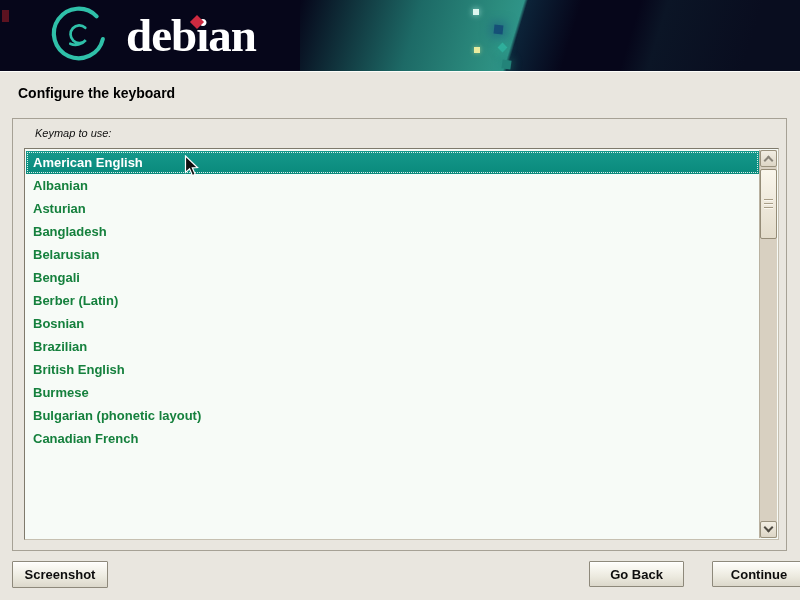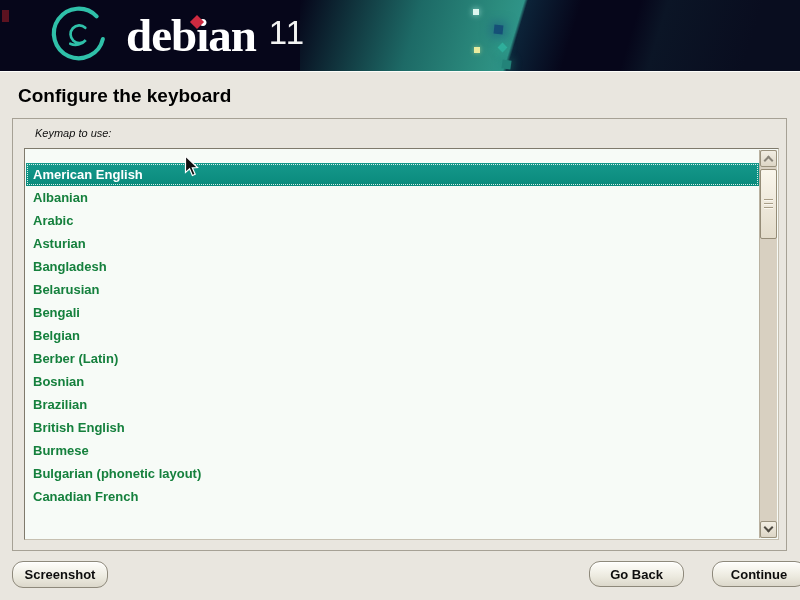--- a/index.html
+++ b/index.html
@@ -39,59 +39,59 @@
   .decor-sq{position:absolute;}
   .sq-red{left:2px;top:10px;width:7px;height:12px;background:#5c1220;}
   .sq-white{left:473px;top:9px;width:6px;height:6px;background:#ddf6ef;box-shadow:0 0 6px rgba(200,255,240,.8);}
   .sq-blue{left:494px;top:25px;width:9px;height:9px;background:#155077;box-shadow:0 0 10px 4px rgba(30,90,130,.5);transform:rotate(6deg);}
   .sq-yellow{left:474px;top:47px;width:6px;height:6px;background:#e9ec9f;box-shadow:0 0 5px rgba(230,235,150,.6);}
   .sq-teal-d{left:499px;top:44px;width:7px;height:7px;background:#2fae9b;transform:rotate(45deg);box-shadow:0 0 8px 2px rgba(40,160,140,.45);}
   .sq-teal2{left:502px;top:60px;width:9px;height:9px;background:#238379;transform:rotate(8deg);box-shadow:0 0 8px 2px rgba(30,130,115,.4);}
   .swirl{position:absolute;left:46px;top:5px;width:62px;height:62px;}
   .wordmark{
     position:absolute;left:126px;top:6px;height:60px;
-    display:flex;align-items:flex-start;
+    display:flex;align-items:flex-start;flex-direction:column;
   }
   .brand{
     font-family:"Liberation Serif",serif;font-weight:bold;
     font-size:47px;line-height:58px;color:#ffffff;letter-spacing:-1px;
   }
   .i-diamond{
     position:absolute;left:66px;top:11px;width:10px;height:10px;
     background:var(--logo-diamond);transform:rotate(45deg);
   }
   .version{
     font-size:33px;line-height:33px;font-weight:400;color:#f2f2f2;
     margin-left:13px;margin-top:10px;letter-spacing:1px;text-align:center;
   }
 
   
   .page-title{
     position:absolute;left:18px;top:85px;
-    font-size:19px;font-weight:bold;color:#000;
+    font-size:14px;font-weight:bold;color:#000;
   }
 
   
   .frame{
     position:absolute;left:12px;top:118px;width:775px;height:433px;
     border:1px solid #a6a195;
   }
   .keymap-label{
     position:absolute;left:22px;top:8px;
     font-size:11px;font-style:italic;color:#101010;
   }
   .listbox{
     position:absolute;left:11px;top:29px;width:755px;height:392px;
     background:var(--list-bg);
     border:1px solid #7f7a6c;
     border-right-color:#c6c0b1;border-bottom-color:#c6c0b1;
   }
   .rows{
     position:absolute;left:1px;top:1px;bottom:1px;right:19px;
-    overflow:hidden;padding-top:13px;
+    overflow:hidden;padding-top:1px;
   }
   .row{
     height:23px;line-height:23px;padding-left:7px;
     font-size:13px;font-weight:bold;color:#15803d;
     white-space:nowrap;
   }
   .row.selected{
     background:linear-gradient(#15988b,#0a8a7c);
     background-color:var(--selection);
     color:#ffffff;
@@ -120,21 +120,21 @@
     border:1px solid #958c77;border-radius:2px;
     display:flex;flex-direction:column;align-items:center;justify-content:center;gap:2px;
   }
   .grip{width:9px;height:0;border-top:1px solid #a89e88;border-bottom:1px solid #fbf8f0;}
 
   
   .btn{
     position:absolute;top:561px;height:27px;
     display:flex;align-items:center;justify-content:center;
     background:linear-gradient(#fffefb,#eceadf 60%,#dcd8cb);
-    border:1px solid #8e897b;border-radius:11px;
+    border:1px solid #8e897b;border-radius:1px;
     box-shadow:inset 0 1px 0 #ffffff;
     font-size:13px;font-weight:bold;color:#0d0d0d;
     cursor:default;
   }
   .btn-screenshot{left:12px;width:96px;}
   .btn-goback{left:589px;width:95px;height:26px;}
   .btn-continue{left:712px;width:94px;height:26px;}
 
   
   .cursor{position:absolute;left:184px;top:155px;width:16px;height:23px;pointer-events:none;}
@@ -166,26 +166,24 @@
 
 <div class="page-title">Configure the keyboard</div>
 
 <div class="frame">
   <div class="keymap-label">Keymap to use:</div>
 
   <div class="listbox">
     <div class="rows">
         <div class="row selected">American English</div>
         <div class="row">Albanian</div>
-        <div class="row">Arabic</div>
         <div class="row">Asturian</div>
         <div class="row">Bangladesh</div>
         <div class="row">Belarusian</div>
         <div class="row">Bengali</div>
-        <div class="row">Belgian</div>
         <div class="row">Berber (Latin)</div>
         <div class="row">Bosnian</div>
         <div class="row">Brazilian</div>
         <div class="row">British English</div>
         <div class="row">Burmese</div>
         <div class="row">Bulgarian (phonetic layout)</div>
         <div class="row">Canadian French</div>
       </div>
 
     <div class="scrollbar">

